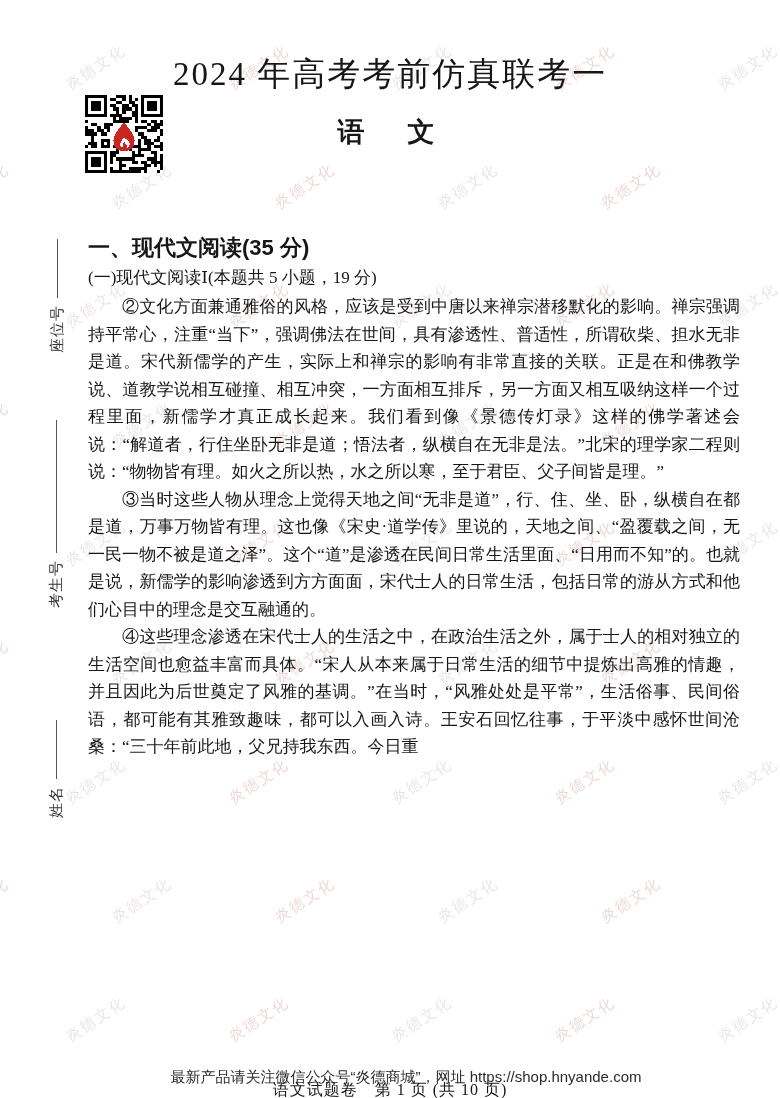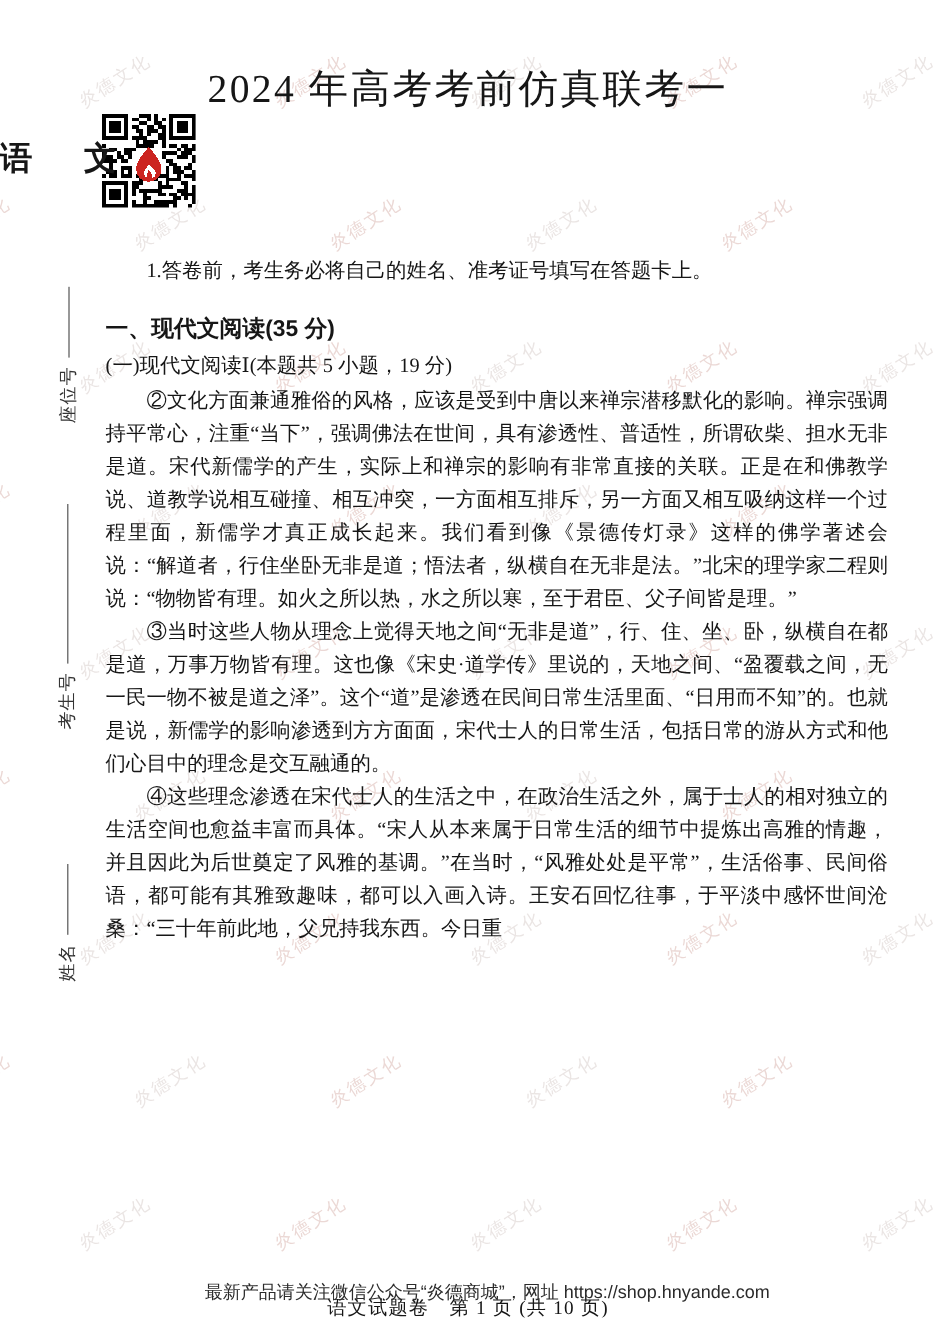--- a/index.html
+++ b/index.html
@@ -13,21 +13,21 @@
   .watermark{
     position:absolute;font-size:15px;letter-spacing:2px;white-space:nowrap;
     transform:rotate(-33deg);user-select:none;
   }
   
   .title{
     position:absolute;top:52px;left:0;width:100%;text-align:center;z-index:2;
     font-size:33px;letter-spacing:2px;
   }
   .subject{
-    position:absolute;top:114px;left:0;width:100%;text-align:left;z-index:2;
+    position:absolute;top:114px;left:0;width:100%;text-align:center;z-index:2;
     font-size:27px;font-weight:bold;letter-spacing:8px;
   }
   .qr{position:absolute;left:85px;top:95px;width:78px;height:78px;z-index:2;}
   .qr svg{width:100%;height:100%;}
   
   .margin-group{
     position:absolute;z-index:2;height:20px;display:flex;align-items:center;gap:7px;
     font-size:15px;letter-spacing:1px;white-space:nowrap;color:#333;
     transform:rotate(-90deg);
   }
@@ -39,21 +39,21 @@
   .content{
     position:absolute;left:88px;top:212px;width:652px;z-index:2;text-align:justify;
   }
   .notice-title{
     margin:0;font-family:"Liberation Sans","DejaVu Sans",sans-serif;
     font-weight:bold;font-size:17px;line-height:26px;text-align:left;
   }
   .notice-item{margin:0;font-size:17px;line-height:27px;text-indent:2em;}
   .part-heading{
     margin:21px 0 0 0;font-family:"Liberation Sans","DejaVu Sans",sans-serif;
-    font-weight:bold;font-size:19px;line-height:30px;text-align:left;
+    font-weight:bold;font-size:22px;line-height:30px;text-align:left;
   }
   .sub-heading{margin:0;font-weight:normal;font-size:17px;line-height:30px;text-align:left;}
   .instruction{margin:0 0 6px 0;font-weight:bold;font-size:17px;line-height:30px;text-align:left;}
   .para{margin:0;font-size:17px;line-height:27.5px;text-indent:2em;}
   
   .footer-page{
     position:absolute;top:1080px;left:0;width:100%;text-align:center;z-index:2;
     font-size:16px;letter-spacing:1px;
   }
   .promo{
@@ -344,21 +344,20 @@
 <div class="margin-group" style="width:188px;left:-38px;top:504px;">
   <span>考生号</span>
   <span class="mline len-b"></span>
 </div>
 <div class="margin-group" style="width:98px;left:7px;top:759px;">
   <span>姓名</span>
   <span class="mline len-c"></span>
 </div>
 
 <div class="content">
-  <p class="notice-item">1.答卷前，考生务必将自己的姓名、准考证号填写在答题卡上。</p>
 
   <p class="part-heading">一、现代文阅读(35 分)</p>
   <p class="sub-heading">(一)现代文阅读Ⅰ(本题共 5 小题，19 分)</p>
 
   <p class="para">②文化方面兼通雅俗的风格，应该是受到中唐以来禅宗潜移默化的影响。禅宗强调持平常心，注重“当下”，强调佛法在世间，具有渗透性、普适性，所谓砍柴、担水无非是道。宋代新儒学的产生，实际上和禅宗的影响有非常直接的关联。正是在和佛教学说、道教学说相互碰撞、相互冲突，一方面相互排斥，另一方面又相互吸纳这样一个过程里面，新儒学才真正成长起来。我们看到像《景德传灯录》这样的佛学著述会说：“解道者，行住坐卧无非是道；悟法者，纵横自在无非是法。”北宋的理学家二程则说：“物物皆有理。如火之所以热，水之所以寒，至于君臣、父子间皆是理。”</p>
   <p class="para">③当时这些人物从理念上觉得天地之间“无非是道”，行、住、坐、卧，纵横自在都是道，万事万物皆有理。这也像《宋史·道学传》里说的，天地之间、“盈覆载之间，无一民一物不被是道之泽”。这个“道”是渗透在民间日常生活里面、“日用而不知”的。也就是说，新儒学的影响渗透到方方面面，宋代士人的日常生活，包括日常的游从方式和他们心目中的理念是交互融通的。</p>
   <p class="para">④这些理念渗透在宋代士人的生活之中，在政治生活之外，属于士人的相对独立的生活空间也愈益丰富而具体。“宋人从本来属于日常生活的细节中提炼出高雅的情趣，并且因此为后世奠定了风雅的基调。”在当时，“风雅处处是平常”，生活俗事、民间俗语，都可能有其雅致趣味，都可以入画入诗。王安石回忆往事，于平淡中感怀世间沧桑：“三十年前此地，父兄持我东西。今日重</p>
 </div>
 
 <div class="footer-page">语文试题卷　第 1 页 (共 10 页)</div>

